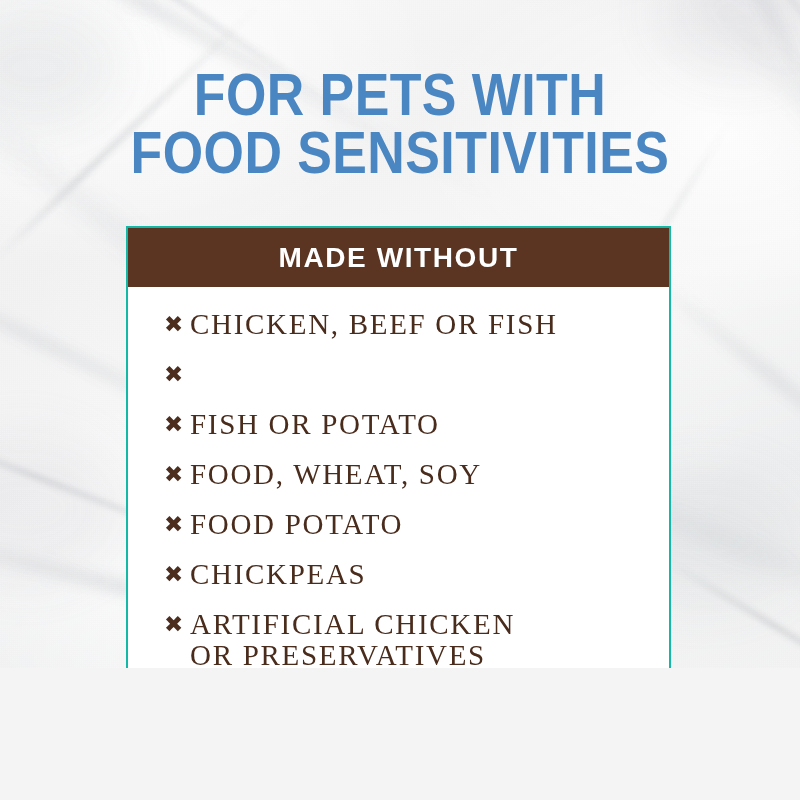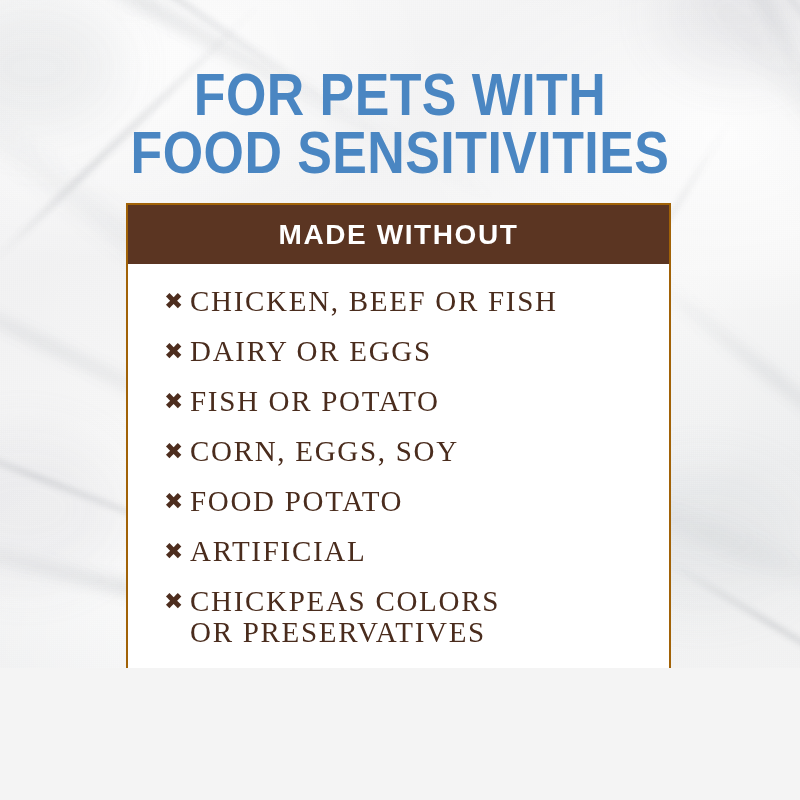--- a/index.html
+++ b/index.html
@@ -89,26 +89,26 @@
     letter-spacing: 0.5px;
     transform: scaleX(0.88);
     transform-origin: center;
     white-space: nowrap;
   }
 
   
   .card {
     position: absolute;
     left: 126px;
-    top: 203px;
+    top: 226px;
     width: 545px;
     height: 522px;
     box-sizing: border-box;
     background: #ffffff;
-    border: 2px solid #a16207;
+    border: 2px solid #14b8a6;
   }
   .card-header {
     height: 59px;
     background: #5b3522;
     display: flex;
     align-items: center;
     justify-content: center;
   }
   .card-header-title {
     color: #ffffff;
@@ -199,40 +199,39 @@
       <span class="card-header-title">MADE WITHOUT</span>
     </div>
     <div class="card-body">
       <ul class="no-list">
         <li class="no-item">
           <span class="x-icon">✖</span>
           <span class="no-text">CHICKEN, BEEF OR FISH</span>
         </li>
         <li class="no-item">
           <span class="x-icon">✖</span>
-          <span class="no-text">DAIRY OR EGGS</span>
         </li>
         <li class="no-item">
           <span class="x-icon">✖</span>
           <span class="no-text">FISH OR POTATO</span>
         </li>
         <li class="no-item">
           <span class="x-icon">✖</span>
-          <span class="no-text">CORN, EGGS, SOY</span>
+          <span class="no-text">FOOD, WHEAT, SOY</span>
         </li>
         <li class="no-item">
           <span class="x-icon">✖</span>
           <span class="no-text">FOOD POTATO</span>
         </li>
         <li class="no-item">
           <span class="x-icon">✖</span>
-          <span class="no-text">ARTIFICIAL</span>
-        </li>
-        <li class="no-item">
-          <span class="x-icon">✖</span>
-          <span class="no-text">CHICKPEAS COLORS
+          <span class="no-text">CHICKPEAS</span>
+        </li>
+        <li class="no-item">
+          <span class="x-icon">✖</span>
+          <span class="no-text">ARTIFICIAL CHICKEN
 OR PRESERVATIVES</span>
         </li>
       </ul>
     </div>
   </div>
 
 </div>
 
 </body></html>

